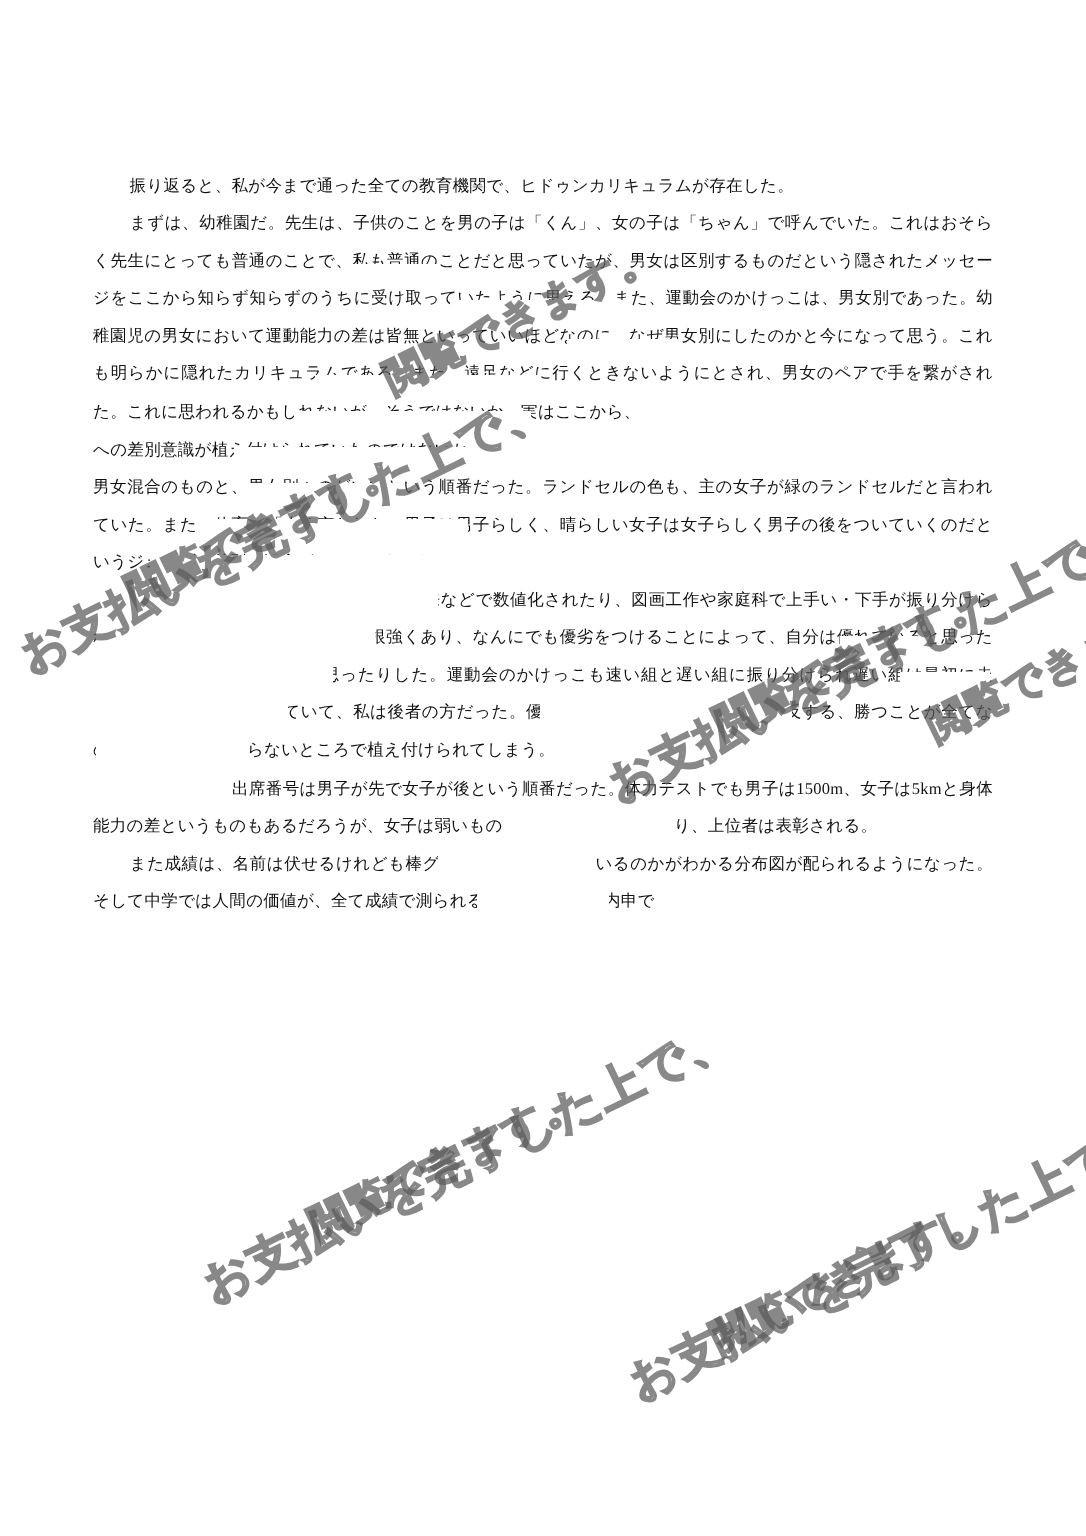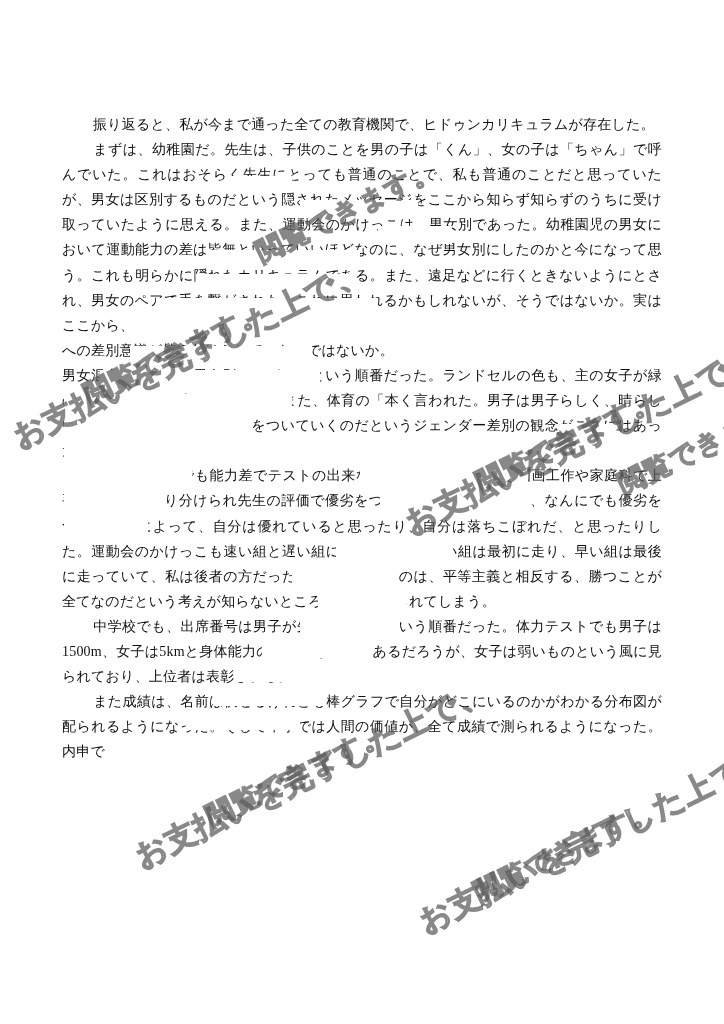--- a/index.html
+++ b/index.html
@@ -15,21 +15,21 @@
     width: 724px;
     height: 1024px;
     background: #ffffff;
     overflow: hidden;
   }
   #doc-body {
     position: absolute;
     left: 62px;
     top: 112px;
     width: 600px;
-    font-size: 14px;
+    font-size: 11px;
     line-height: 25.1px;
     color: #111111;
     letter-spacing: 0.2px;
     text-align: justify;
   }
   #doc-body p {
     margin: 0;
     text-indent: 0;
   }
   #doc-body p.indent {

